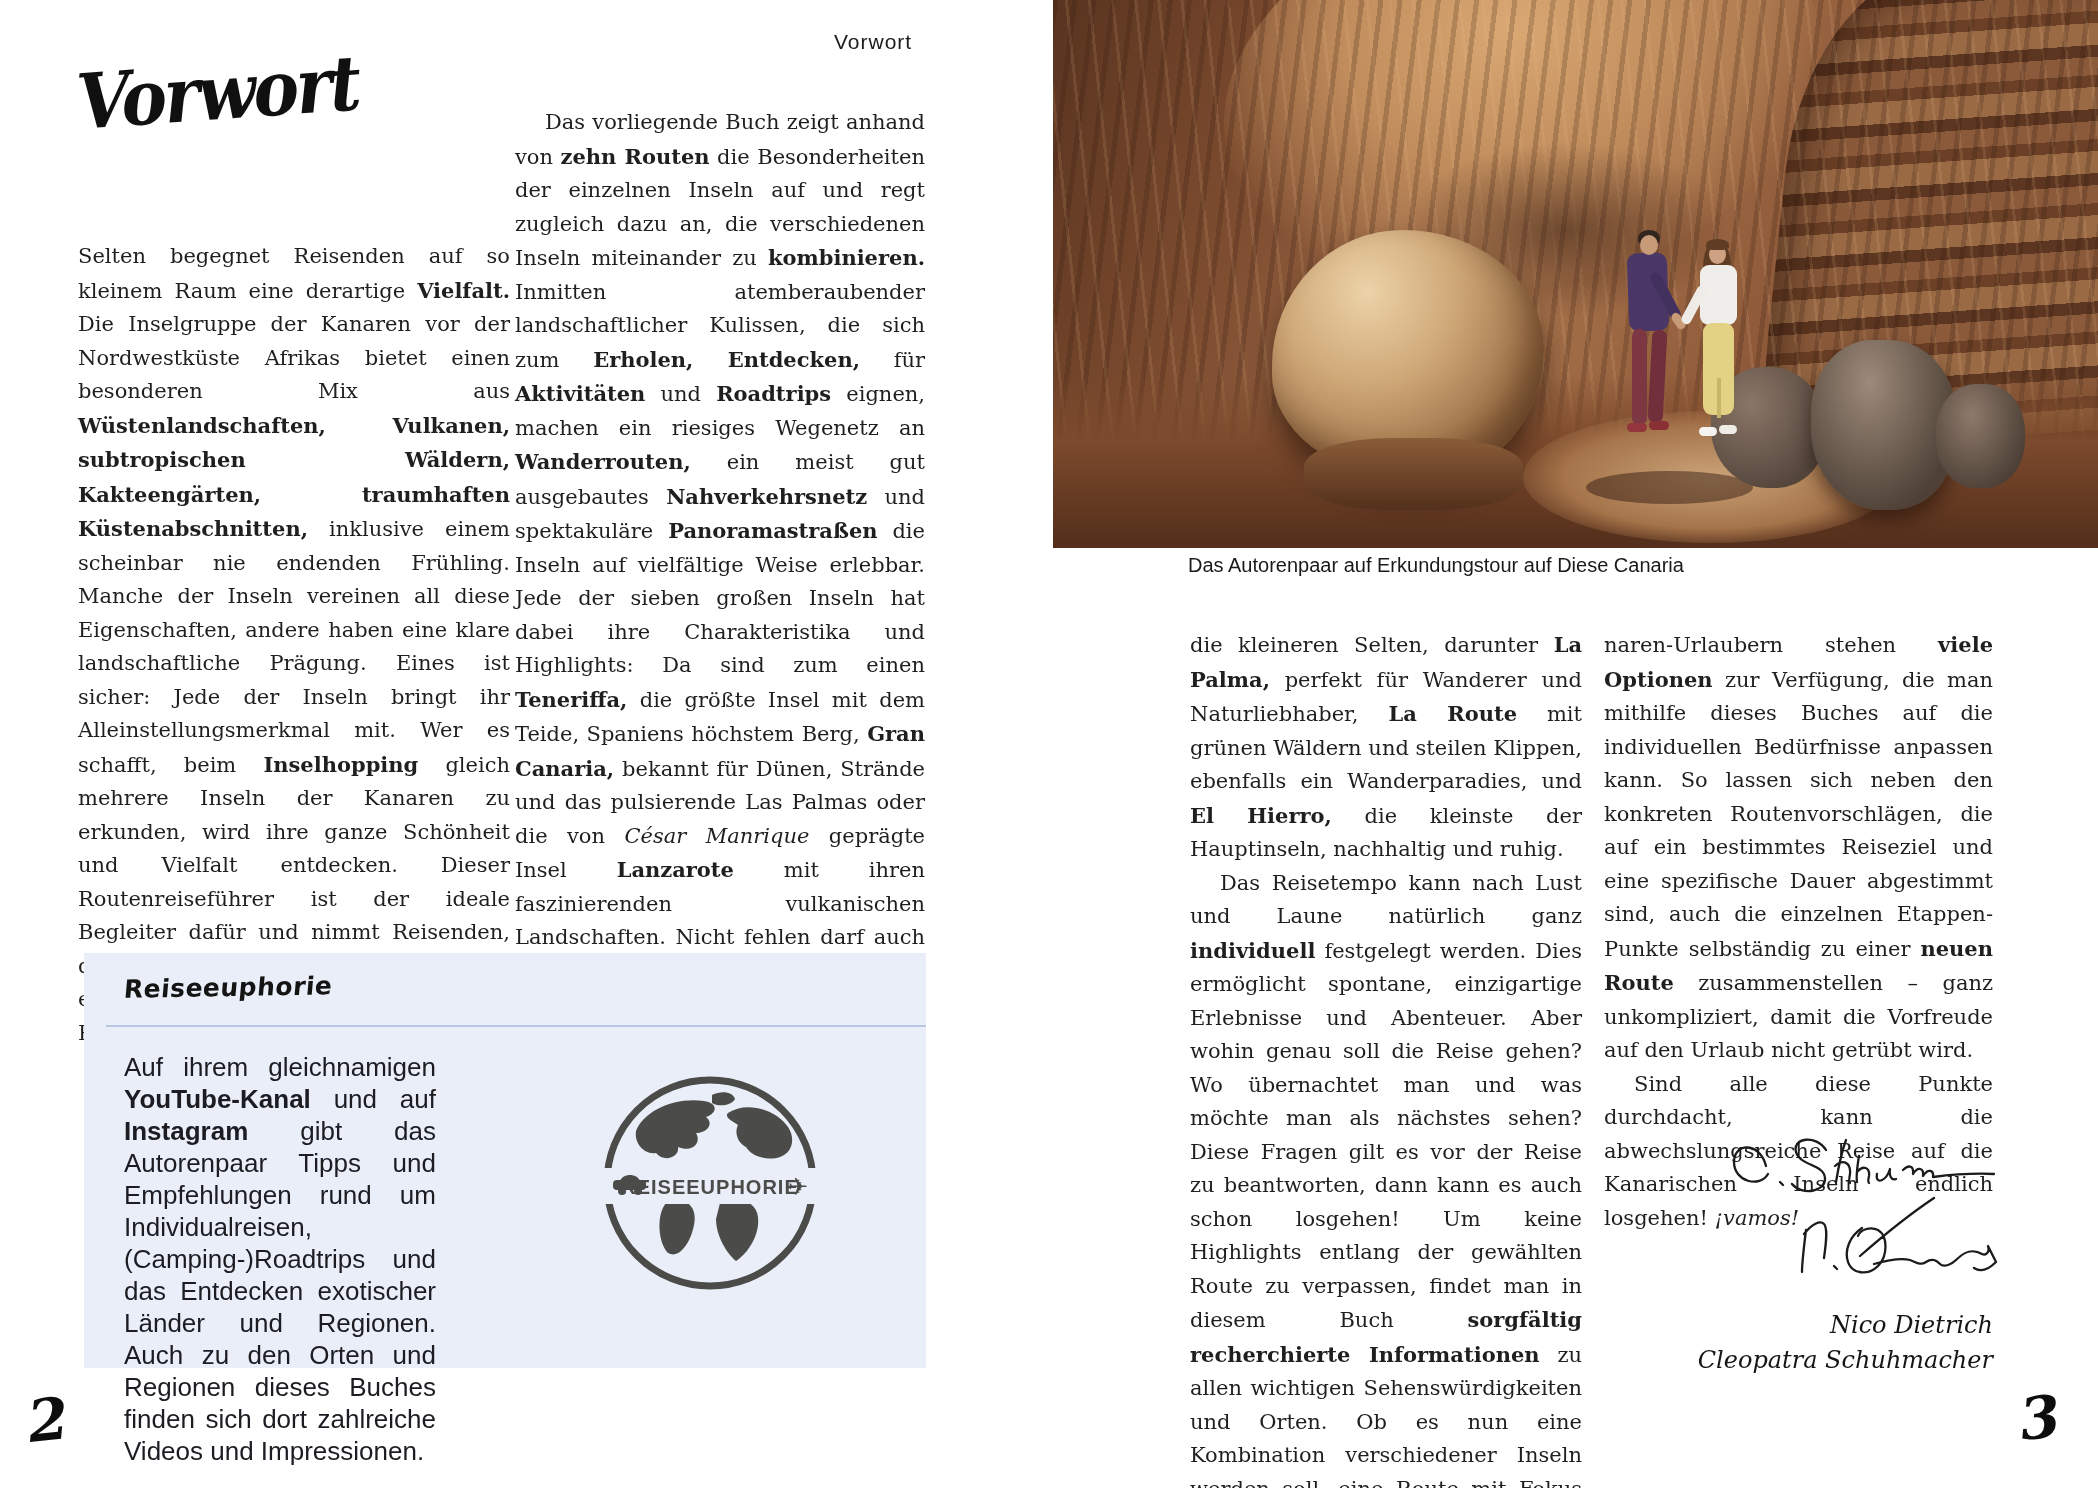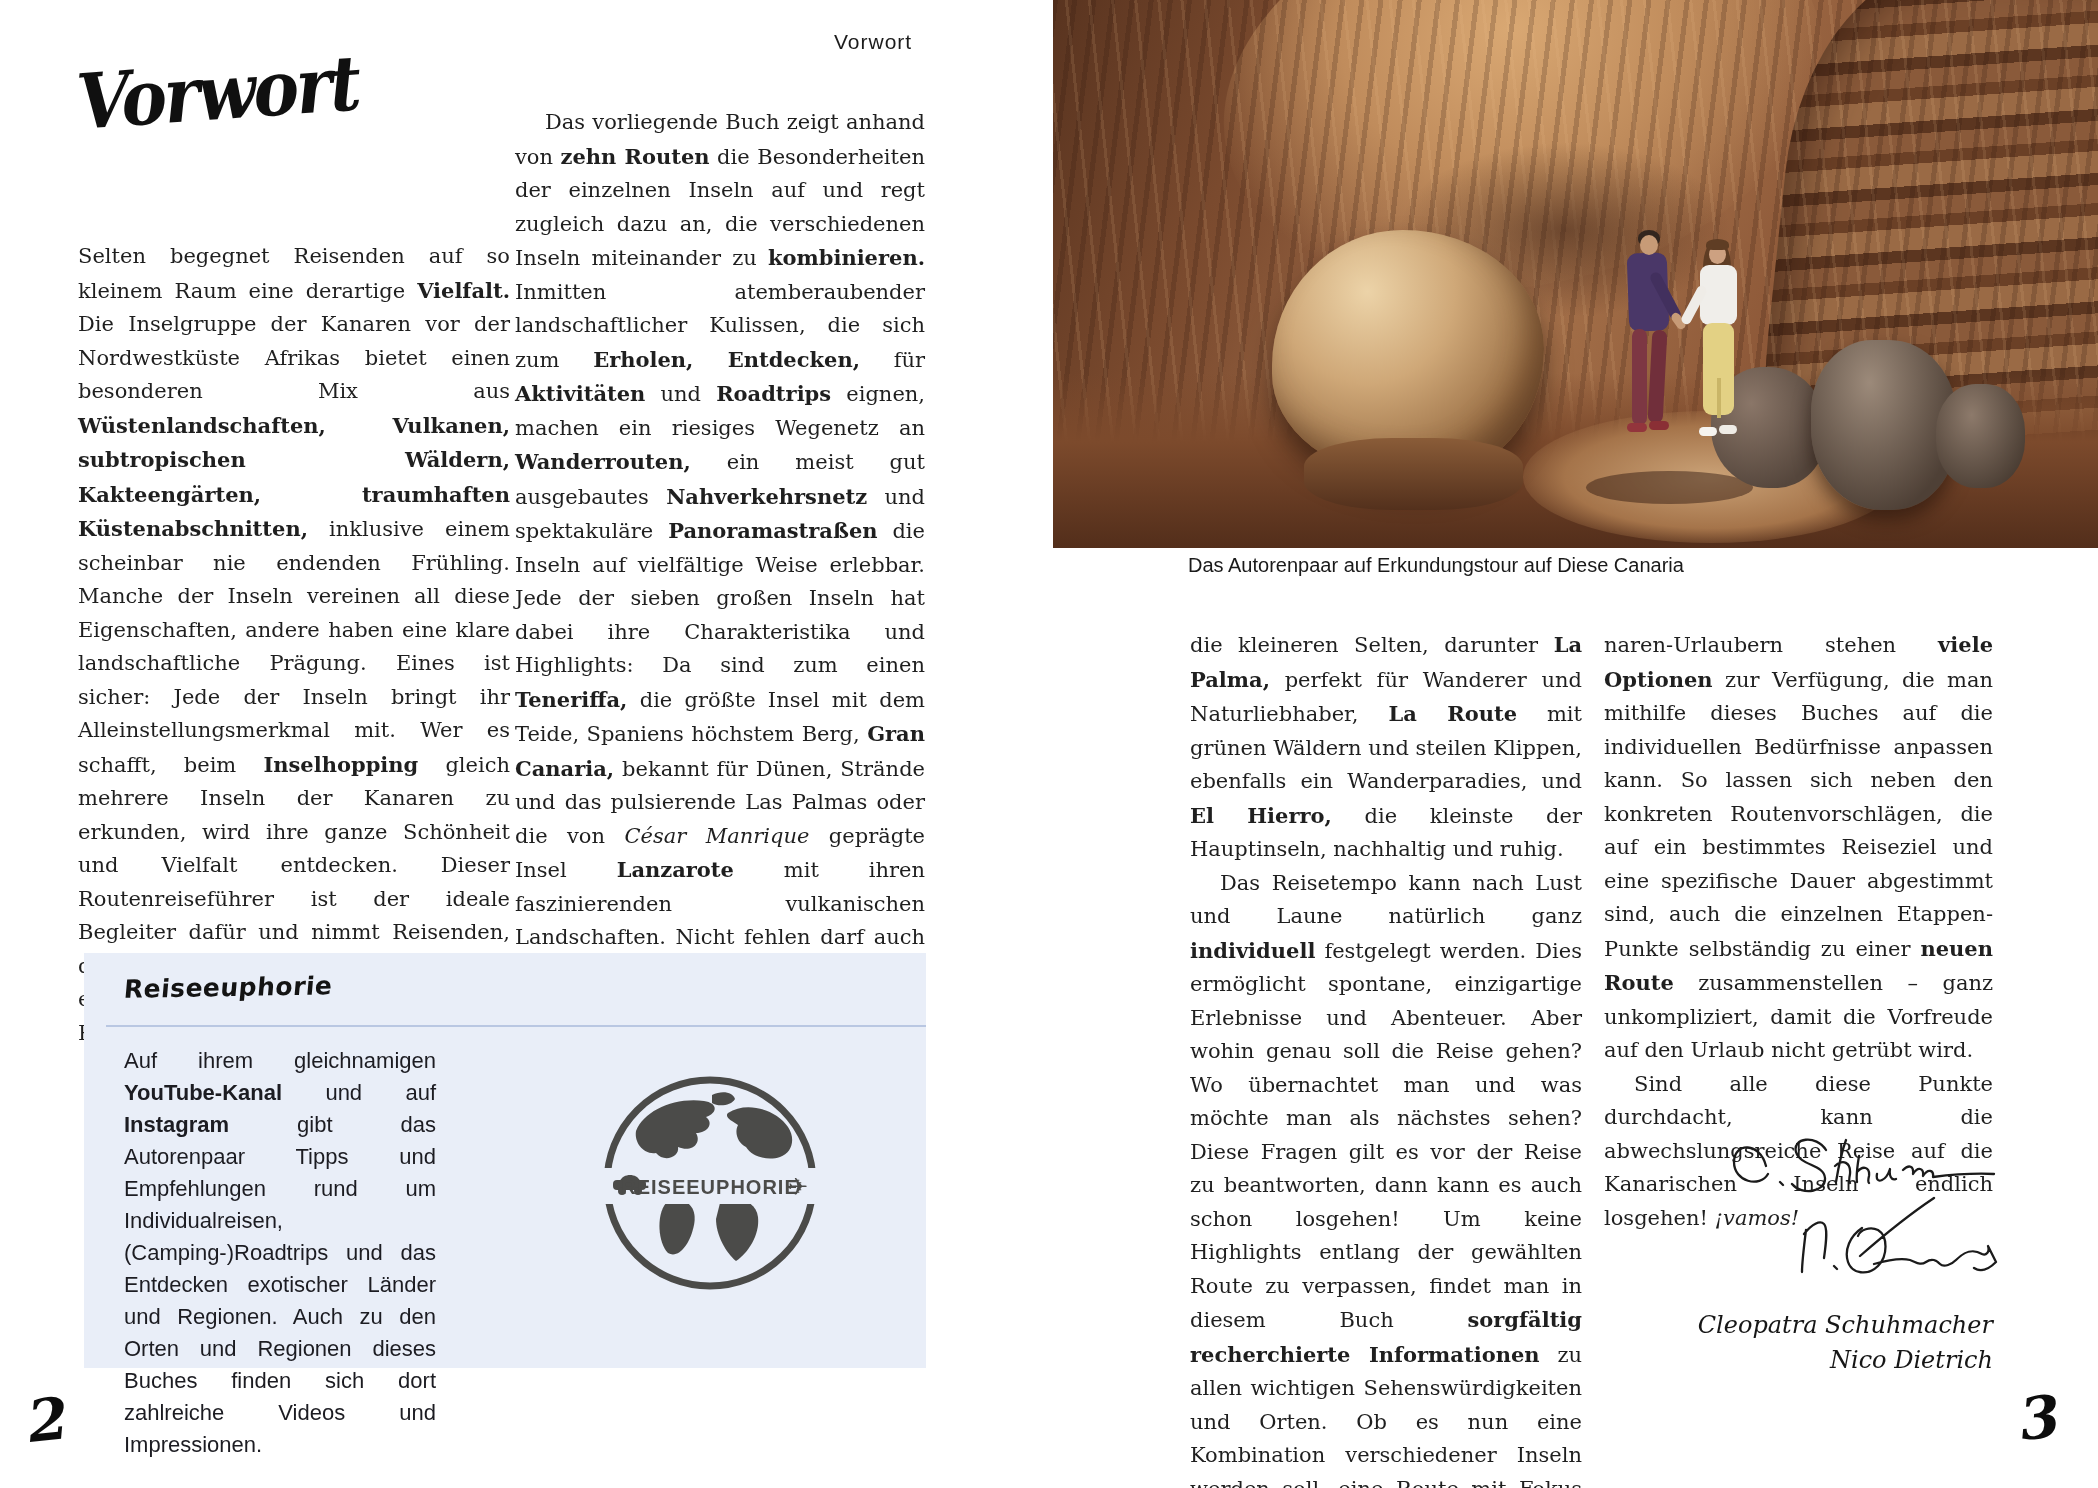--- a/index.html
+++ b/index.html
@@ -26,22 +26,22 @@
   .rt-bi{font-weight:700;}
   .rt-b{font-weight:700;}
   .rt-i{font-style:italic;}
 
   
   .info-box{position:absolute;left:84px;top:953px;width:842px;height:415px;background:#e9eef8;}
   .box-title{position:absolute;left:40px;top:20px;font-family:"DejaVu Sans",sans-serif;
              font-weight:700;font-size:25px;color:#141414;transform:rotate(-1deg) skewX(-6deg);
              letter-spacing:.5px;}
   .box-divider{position:absolute;left:22px;top:72px;width:820px;height:2px;background:#b9c7e2;}
-  .box-body{position:absolute;left:40px;top:92px;width:312px;font-family:"Liberation Sans",sans-serif;
-            font-size:22px;line-height:32px;text-align:justify;color:#1c1c22;}
+  .box-body{position:absolute;left:40px;top:98px;width:312px;font-family:"Liberation Sans",sans-serif;
+            font-size:26px;line-height:32px;text-align:justify;color:#1c1c22;}
   .globe{position:absolute;left:516px;top:120px;width:220px;height:220px;}
 
   
   .pagenum{position:absolute;font-family:"DejaVu Serif",serif;font-style:italic;font-weight:700;
            font-size:58px;color:#0d0d0d;transform:rotate(-6deg);}
   .pn-left{left:28px;top:1386px;}
   .pn-right{left:2020px;top:1384px;}
 
   
   .photo{position:absolute;left:1053px;top:0;width:1045px;height:548px;overflow:hidden;
@@ -221,18 +221,18 @@
 
   <svg class="sig sig2" viewBox="0 0 214 100">
     <path d="M14 38 C12 54 10 70 10 80 M12 42 C20 32 28 28 32 32 C36 36 34 52 32 66 M42 74 l3 3
              M142 6 C112 26 84 50 68 64
              M70 36 C58 44 52 58 56 70 C60 82 76 84 86 74 C96 64 96 44 86 38 C78 34 68 38 66 44
              M82 72 C96 68 110 66 118 68 C124 70 128 74 134 70 C140 66 144 68 148 72 C152 76 160 72 164 68
              C172 60 180 56 190 62 C194 64 198 60 196 54 L204 70 C196 78 188 80 182 76" fill="none" stroke="#1b1b1b" stroke-width="2.3" stroke-linecap="round" stroke-linejoin="round"></path>
   </svg>
 
   <div class="authors">
+    <div>Nico Dietrich</div>
     <div>Cleopatra Schuhmacher</div>
-    <div>Nico Dietrich</div>
   </div>
 
   <div class="pagenum pn-right">3</div>
 </div>
 
 </body></html>

